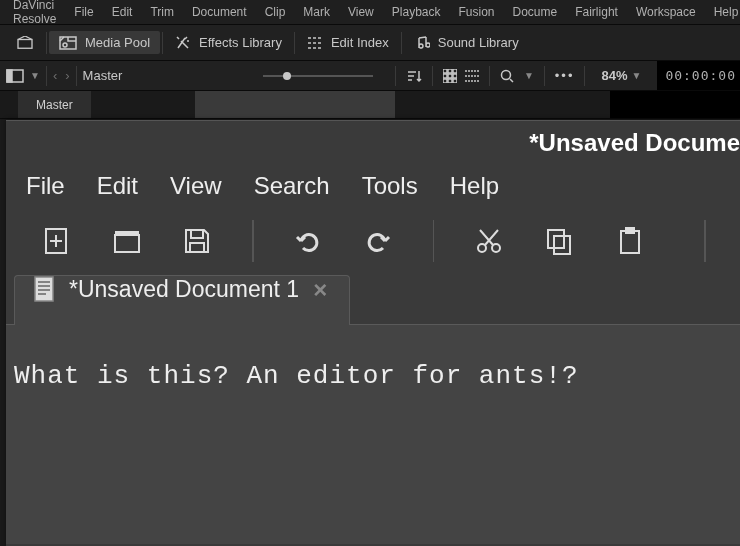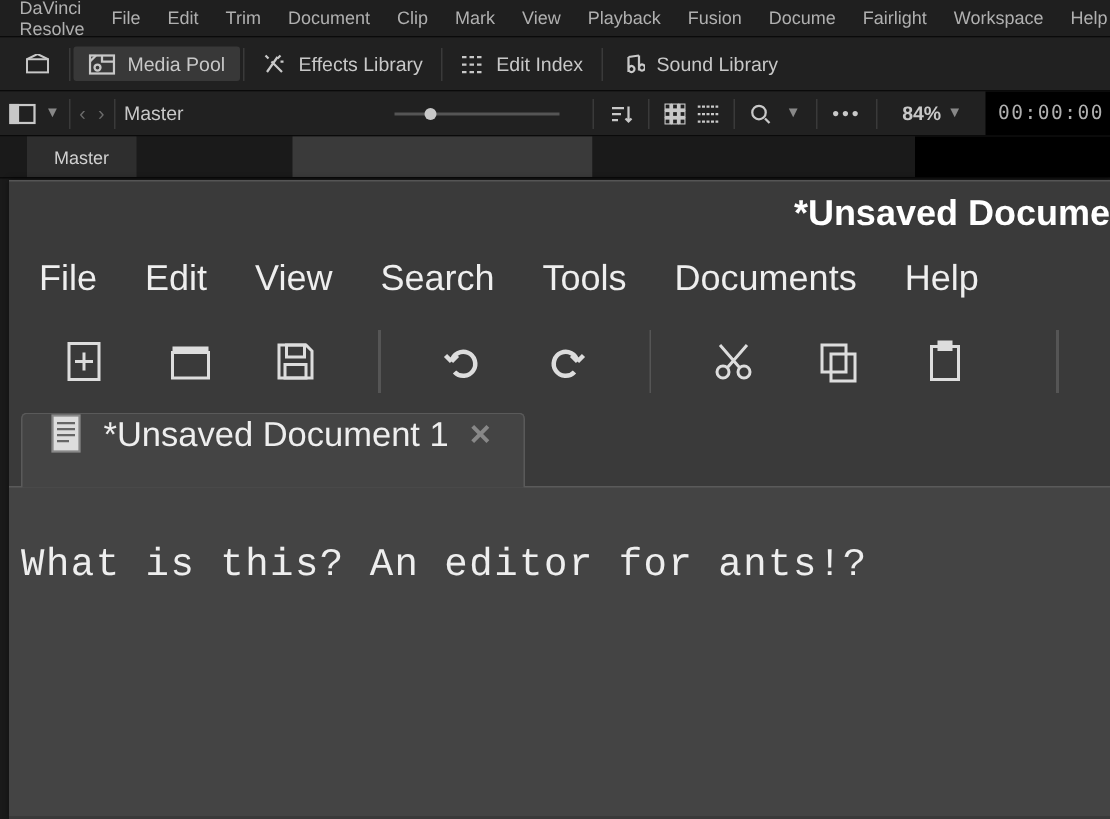--- a/index.html
+++ b/index.html
@@ -206,21 +206,20 @@
 <div class="editor-window">
   <div class="ed-title">
     <span>*Unsaved Docume</span>
   </div>
   <div class="ed-menubar">
     <span>File</span>
     <span>Edit</span>
     <span>View</span>
     <span>Search</span>
     <span>Tools</span>
-    <span>Documents</span>
     <span>Help</span>
   </div>
   <div class="ed-toolbar">
     <div class="ed-tool">
       <svg viewBox="0 0 30 30">
           <rect x="5" y="3" width="20" height="24"></rect>
           <path d="M15 9 V21 M9 15 H21"></path>
         </svg>
     </div>
     <div class="ed-tool">

